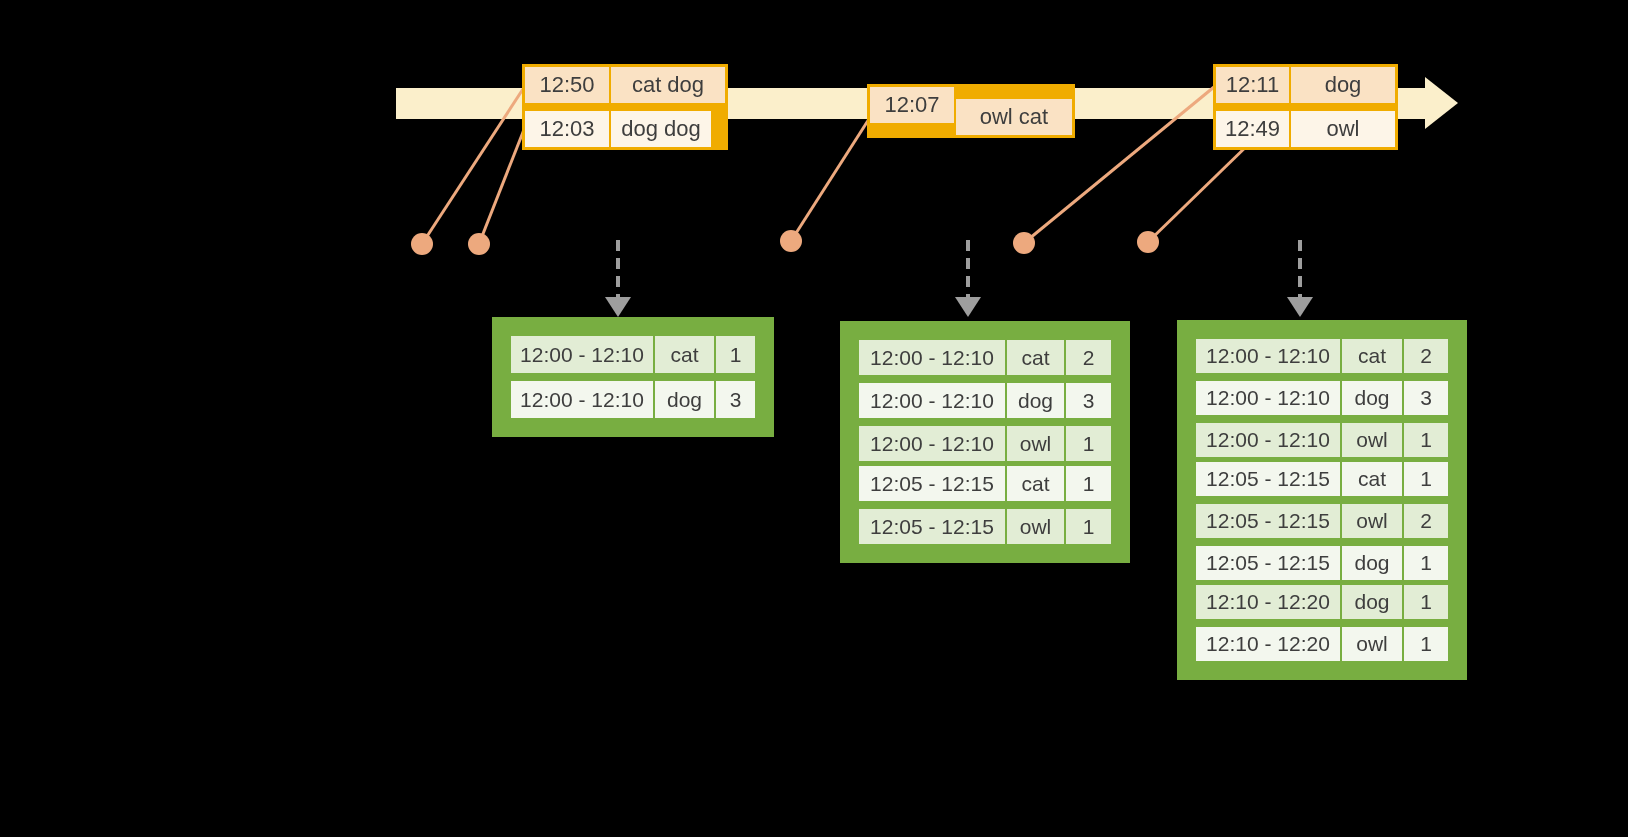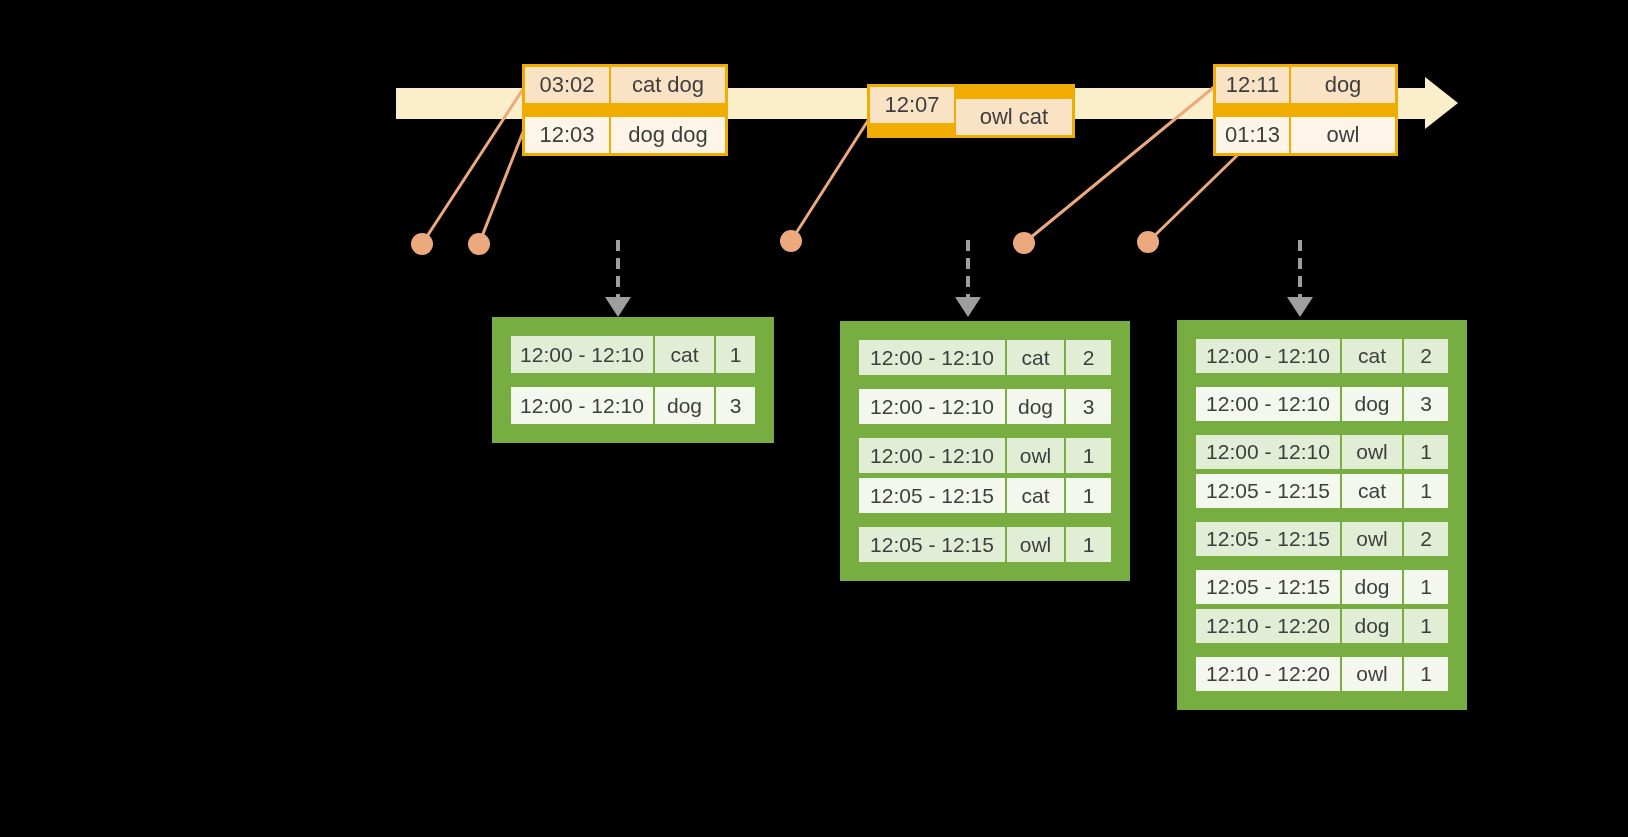--- a/index.html
+++ b/index.html
@@ -5,21 +5,21 @@
   html,body{margin:0;padding:0;background:#000;}
   .canvas{
     position:relative;width:1628px;height:837px;background:#000;
     overflow:hidden;font-family:"Liberation Sans",sans-serif;
   }
   #overlay{position:absolute;left:0;top:0;z-index:1;}
   .evt-table,.res-table{position:absolute;z-index:2;box-sizing:border-box;}
   .evt-table{padding:3px;}
   .res-table{padding:19px;}
   .t-row{display:grid;gap:2px;}
-  .t-row + .t-row{margin-top:14px;}
+  .t-row + .t-row{margin-top:8px;}
   .t-row.group-break{margin-top:5px;}
   .t-cell{
     display:flex;align-items:center;justify-content:center;
     white-space:nowrap;color:#3E3E3E;
   }
   .evt-table .t-cell{font-size:22px;}
   .res-table .t-cell{font-size:21px;}
 </style>
 </head>
 <body>
@@ -41,41 +41,41 @@
       <line x1="618" y1="240" x2="618" y2="298" stroke="#9E9E9E" stroke-width="4" stroke-dasharray="11 7"></line>
       <polygon points="605,297 631,297 618,317" fill="#9E9E9E"></polygon>
       <line x1="968" y1="240" x2="968" y2="298" stroke="#9E9E9E" stroke-width="4" stroke-dasharray="11 7"></line>
       <polygon points="955,297 981,297 968,317" fill="#9E9E9E"></polygon>
       <line x1="1300" y1="240" x2="1300" y2="298" stroke="#9E9E9E" stroke-width="4" stroke-dasharray="11 7"></line>
       <polygon points="1287,297 1313,297 1300,317" fill="#9E9E9E"></polygon>
     </svg>
   <div id="event-layer">
       <div class="evt-table" style="left: 522px; top: 64px; background: rgb(240, 172, 0);">
         <div class="t-row" style="grid-template-columns: 84px 114px; background: rgb(240, 172, 0);">
-          <div class="t-cell" style="background: rgb(250, 226, 196); width: 84px; height: 36px;">03:02</div>
+          <div class="t-cell" style="background: rgb(250, 226, 196); width: 84px; height: 36px;">12:50</div>
           <div class="t-cell" style="background: rgb(250, 226, 196); width: 114px; height: 36px;">cat dog</div>
         </div>
         <div class="t-row" style="grid-template-columns: 84px 114px; background: rgb(240, 172, 0);">
           <div class="t-cell" style="background: rgb(253, 245, 232); width: 84px; height: 36px;">12:03</div>
-          <div class="t-cell" style="background: rgb(253, 245, 232); width: 114px; height: 36px;">dog dog</div>
+          <div class="t-cell" style="background: rgb(253, 245, 232); width: 100px; height: 36px;">dog dog</div>
         </div>
       </div>
       <div class="evt-table" style="left: 867px; top: 84px; background: rgb(240, 172, 0);">
         <div class="t-row" style="grid-template-columns: 84px 116px; background: rgb(240, 172, 0);">
           <div class="t-cell" style="background: rgb(250, 226, 196); width: 84px; height: 36px;">12:07</div>
           <div class="t-cell" style="background: rgb(250, 226, 196); width: 116px; height: 36px; margin-top: 12px;">owl cat</div>
         </div>
       </div>
       <div class="evt-table" style="left: 1213px; top: 64px; background: rgb(240, 172, 0);">
         <div class="t-row" style="grid-template-columns: 73px 104px; background: rgb(240, 172, 0);">
           <div class="t-cell" style="background: rgb(250, 226, 196); width: 73px; height: 36px;">12:11</div>
           <div class="t-cell" style="background: rgb(250, 226, 196); width: 104px; height: 36px;">dog</div>
         </div>
         <div class="t-row" style="grid-template-columns: 73px 104px; background: rgb(240, 172, 0);">
-          <div class="t-cell" style="background: rgb(253, 245, 232); width: 73px; height: 36px;">01:13</div>
+          <div class="t-cell" style="background: rgb(253, 245, 232); width: 73px; height: 36px;">12:49</div>
           <div class="t-cell" style="background: rgb(253, 245, 232); width: 104px; height: 36px;">owl</div>
         </div>
       </div>
     </div>
   <div id="result-layer">
       <div class="res-table" style="left: 492px; top: 317px; background: rgb(120, 174, 65);">
         <div class="t-row" style="grid-template-columns: 142px 59px 39px; background: rgb(120, 174, 65);">
           <div class="t-cell" style="background: rgb(226, 237, 213); width: 142px; height: 37px;">12:00 - 12:10</div>
           <div class="t-cell" style="background: rgb(226, 237, 213); width: 59px; height: 37px;">cat</div>
           <div class="t-cell" style="background: rgb(226, 237, 213); width: 39px; height: 37px;">1</div>

